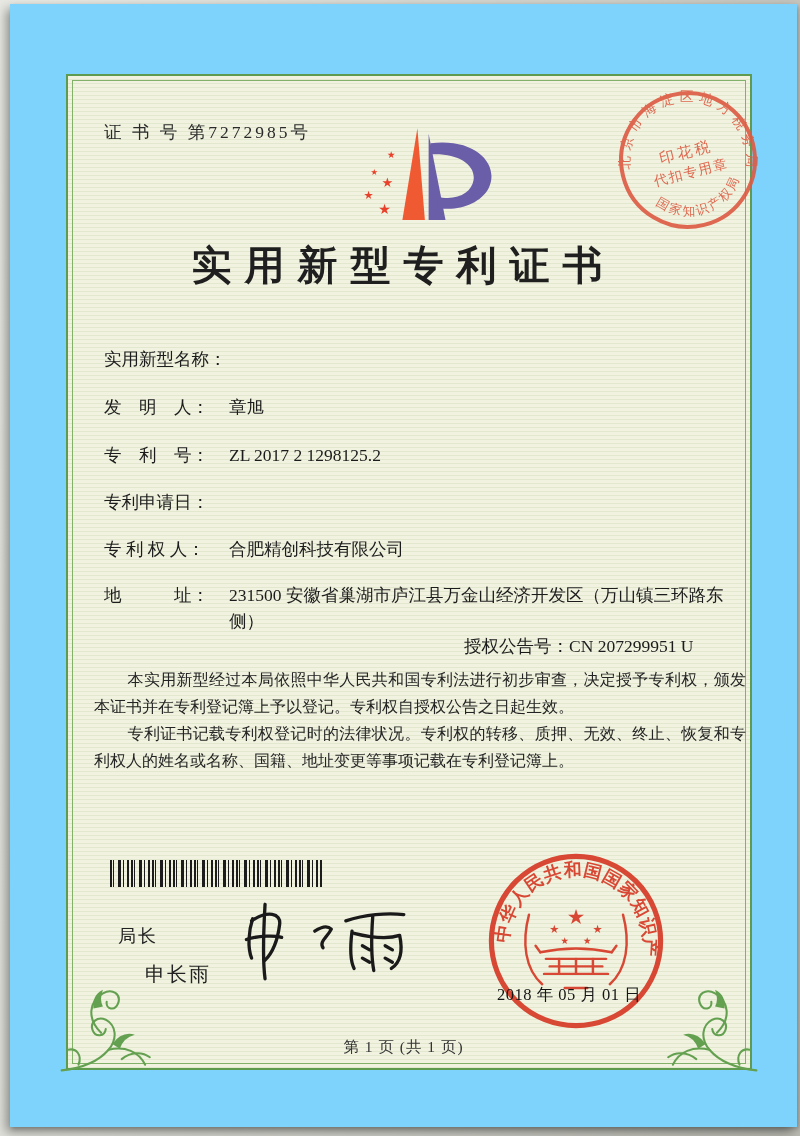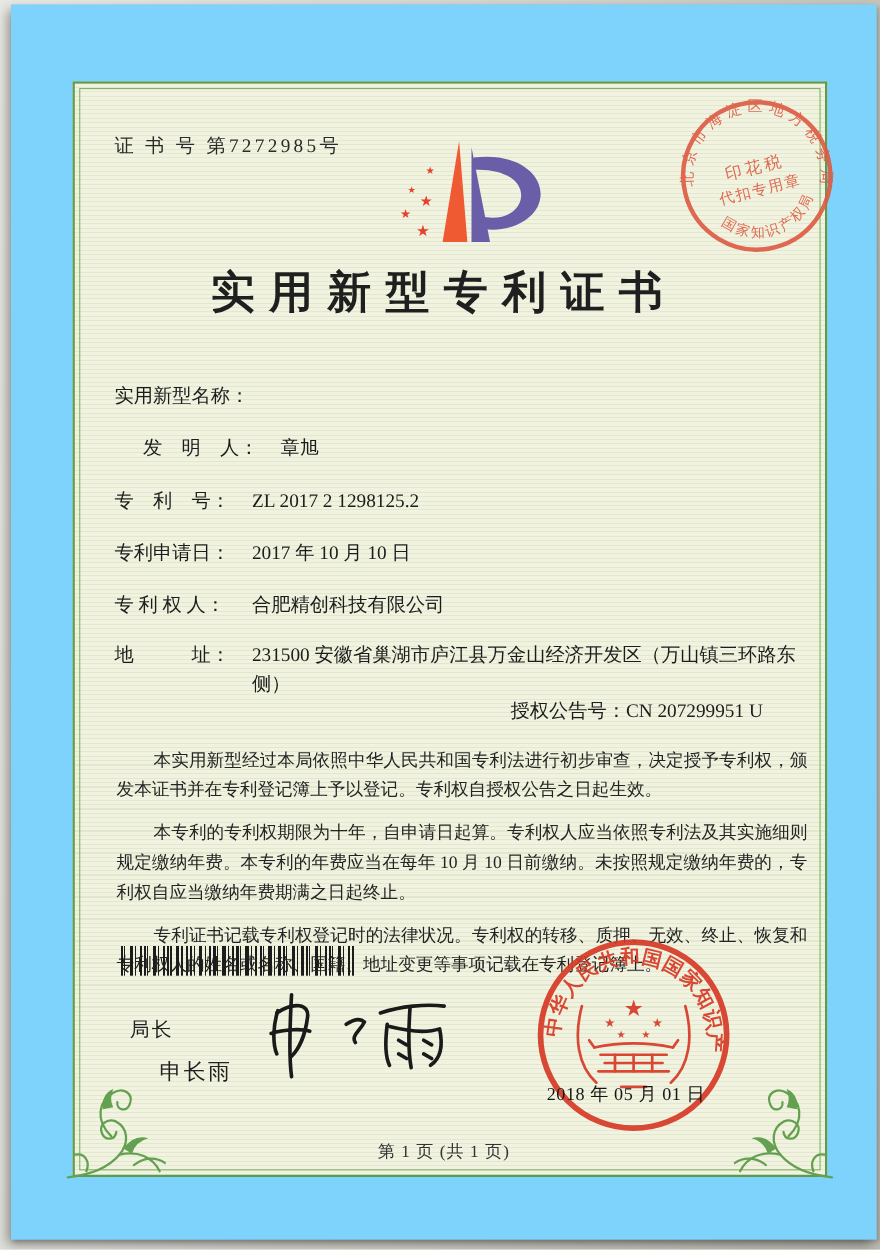--- a/index.html
+++ b/index.html
@@ -46,34 +46,34 @@
     text-align:center;font-size:40px;font-weight:600;
     letter-spacing:13px;color:#1f1f1f;
   }
 
   .fields{position:absolute;left:94px;top:342px;width:620px;z-index:4;}
   .f-row{display:flex;align-items:flex-start;position:absolute;left:0;
     font-size:17.5px;color:#1c1c1c;line-height:26px;}
   .f-label{flex:0 0 125px;white-space:pre;}
   .f-value{flex:1;}
   .row0{top:0px;}
-  .row1{top:48px;margin-left:26px;}
+  .row1{top:48px;}
   .row2{top:96px;}
   .row3{top:143px;}
   .row4{top:190px;}
   .row5{top:236px;width:620px;}
   .grant-row{position:absolute;left:94px;top:630px;width:640px;z-index:4;
     font-size:17.5px;color:#1c1c1c;}
   .grant-no{position:absolute;left:360px;top:0;}
 
   .body-text{
     position:absolute;left:84px;top:662px;width:652px;z-index:4;
     font-size:16px;line-height:27px;color:#242424;text-align:justify;
   }
-  .body-text p{margin:12px;text-indent:2.1em;}
+  .body-text p{margin:0;text-indent:2.1em;}
 
   .barcode{
     position:absolute;left:100px;top:856px;width:212px;height:27px;z-index:4;
     background-image:repeating-linear-gradient(90deg,
       #1c1c1c 0px,#1c1c1c 2px,transparent 2px,transparent 3px,
       #1c1c1c 3px,#1c1c1c 4px,transparent 4px,transparent 8px,
       #1c1c1c 8px,#1c1c1c 11px,transparent 11px,transparent 13px,
       #1c1c1c 13px,#1c1c1c 14px,transparent 14px,transparent 17px,
       #1c1c1c 17px,#1c1c1c 19px,transparent 19px,transparent 21px);
   }
@@ -169,41 +169,39 @@
     <div class="f-row row1">
       <span class="f-label">发　明　人：</span>
       <span class="f-value">章旭</span>
     </div>
     <div class="f-row row2">
       <span class="f-label">专　利　号：</span>
       <span class="f-value">ZL 2017 2 1298125.2</span>
     </div>
     <div class="f-row row3">
       <span class="f-label">专利申请日：</span>
-      <span class="f-value">2017 年 10 月 10 日</span>
     </div>
     <div class="f-row row4">
       <span class="f-label">专 利 权 人：</span>
       <span class="f-value">合肥精创科技有限公司</span>
     </div>
     <div class="f-row row5">
       <span class="f-label">地　　　址：</span>
       <span class="f-value">231500 安徽省巢湖市庐江县万金山经济开发区（万山镇三环路东侧）</span>
     </div>
   </div>
 
   <div class="grant-row">
     <span class="grant-no">
       <span>授权公告号：</span><span>CN 207299951 U</span>
     </span>
   </div>
 
   <div class="body-text">
     <p>本实用新型经过本局依照中华人民共和国专利法进行初步审查，决定授予专利权，颁发本证书并在专利登记簿上予以登记。专利权自授权公告之日起生效。</p>
-    <p>本专利的专利权期限为十年，自申请日起算。专利权人应当依照专利法及其实施细则规定缴纳年费。本专利的年费应当在每年 10 月 10 日前缴纳。未按照规定缴纳年费的，专利权自应当缴纳年费期满之日起终止。</p>
     <p>专利证书记载专利权登记时的法律状况。专利权的转移、质押、无效、终止、恢复和专利权人的姓名或名称、国籍、地址变更等事项记载在专利登记簿上。</p>
   </div>
 
   <div class="barcode"></div>
 
   <div class="sig-title">局长</div>
   <div class="sig-name">申长雨</div>
   <svg class="signature" width="200" height="88" viewBox="0 0 190 85">
     <g stroke="#1a1a1a" stroke-width="3.2" fill="none" stroke-linecap="round" stroke-linejoin="round">
       <path d="M28,22 C24,34 23,50 27,60"></path>

